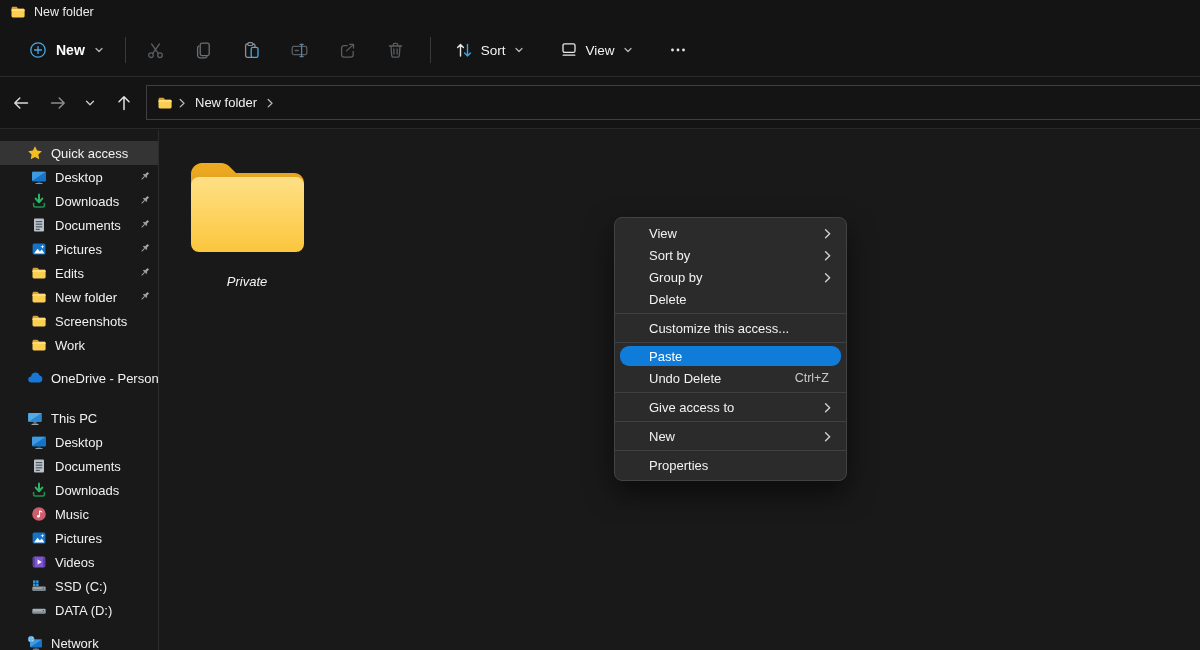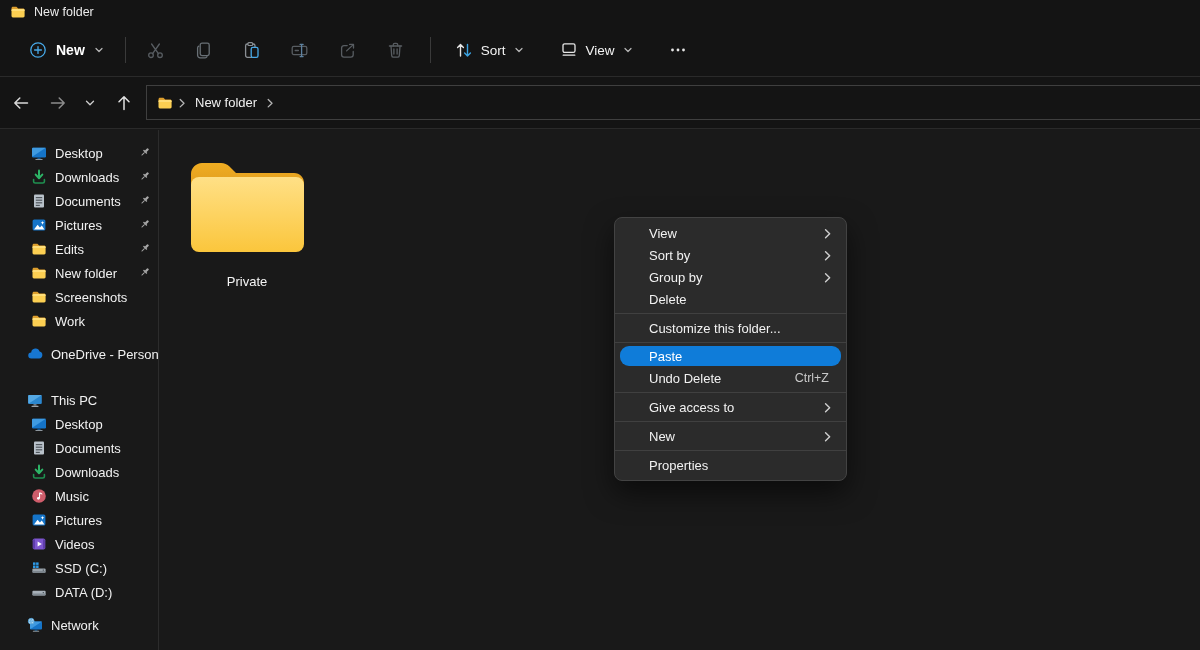--- a/index.html
+++ b/index.html
@@ -38,21 +38,21 @@
   .main { position:absolute; top:128px; left:0; right:0; bottom:0; border-top:1px solid #2a2a2a; background:#191919; }
   .sidebar { position:absolute; top:1px; left:0; bottom:0; width:159px; border-right:1px solid #2c2c2c; padding-top:11px; overflow:hidden; }
   .sb-row { height:24px; display:flex; align-items:center; gap:8px; padding-left:27px; position:relative; }
   .sb-row.child { padding-left:31px; }
   .sb-row.sel { background:#343434; }
   .sb-ico { width:16px; height:16px; flex:0 0 16px; }
   .sb-lab { font-size:13px; color:#f1f1f1; white-space:nowrap; }
   .sb-pin { position:absolute; right:7px; top:5px; }
 
   .content { position:absolute; top:1px; left:160px; right:0; bottom:0; }
-  .tile { position:absolute; left:20px; top:30px; width:134px; display:flex; flex-direction:column; align-items:center; }
+  .tile { position:absolute; left:20px; top:30px; width:134px; display:flex; flex-direction:column; align-items:center;font-style:italic; }
   .tile .lab { font-size:13px; color:#f5f5f5; margin-top:20px; }
 
   
   .ctx { position:absolute; left:614px; top:217px; width:233px; background:#2b2b2b;
          border:1px solid #434343; border-radius:8px; padding:4px 0;
          box-shadow:0 12px 28px rgba(0,0,0,.55); z-index:20; }
   .ctx-row { height:22px; display:flex; align-items:center; padding:0 12px 0 34px; font-size:13px; color:#f2f2f2; }
   .ctx-row .lab { white-space:nowrap; }
   .ctx-row .sc { margin-left:auto; color:#c9c9c9; font-size:12.5px; padding-right:5px; }
   .ctx-row .chev { margin-left:auto; display:flex; }
@@ -235,20 +235,28 @@
           <svg width="12" height="12" viewBox="0 0 12 12" fill="none" stroke="#b5b5b5" stroke-width="1.3" stroke-linecap="round" stroke-linejoin="round">
             <path d="M4.2 2.5L8 6.2l-3.8 3.7"></path>
           </svg>
         </span>
     </div>
   </div>
 </div>
 
 <div class="main">
   <div class="sidebar" id="sidebar">
+      <div class="sb-row sel">
+        <span class="sb-ico">
+          <svg width="16" height="16" viewBox="0 0 16 16">
+            <path d="M8 1.2l2.1 4.3 4.7.7-3.4 3.3.8 4.7L8 12l-4.2 2.2.8-4.7L1.2 6.2l4.7-.7z" fill="#f5bd1e"></path>
+          </svg>
+        </span>
+        <span class="sb-lab">Quick access</span>
+      </div>
       <div class="sb-row child">
         <span class="sb-ico">
           <svg width="16" height="16" viewBox="0 0 16 16">
             <rect x="1" y="2.8" width="14" height="9.6" rx="1.2" fill="#1574c8"></rect>
             <path d="M2.2 2.8h12.6L1.6 11.4A1.2 1.2 0 0 1 1 10.4V4c0-.66.54-1.2 1.2-1.2z" fill="#3f9ae0"></path>
             <rect x="6.4" y="12.4" width="3.2" height="1.6" fill="#11548f"></rect>
             <rect x="4.4" y="14" width="7.2" height="1.1" rx=".5" fill="#8d969d"></rect>
           </svg>
         </span>
         <span class="sb-lab">Desktop</span>
@@ -380,21 +388,21 @@
         <span class="sb-lab">Work</span>
       </div>
       <div class="sb-row" style="margin-top: 9px;">
         <span class="sb-ico">
           <svg width="16" height="16" viewBox="0 0 16 16">
             <path d="M4.3 12.5a3 3 0 0 1-.1-6 4.3 4.3 0 0 1 8.4-.9 3.5 3.5 0 0 1-.4 6.9z" fill="#1777d2"></path>
           </svg>
         </span>
         <span class="sb-lab">OneDrive - Personal</span>
       </div>
-      <div class="sb-row" style="margin-top: 22px;">
+      <div class="sb-row" style="margin-top: 16px;">
         <span class="sb-ico">
           <svg width="16" height="16" viewBox="0 0 16 16">
             <rect x="1.2" y="3" width="13.6" height="9" rx="1.1" fill="#2b87cf"></rect>
             <path d="M2.3 3h12.5L1.8 11.6a1.1 1.1 0 0 1-.6-1V4.1c0-.6.5-1.1 1.1-1.1z" fill="#55a9e4"></path>
             <rect x="6.5" y="12" width="3" height="1.7" fill="#6d767d"></rect>
             <rect x="4.5" y="13.7" width="7" height="1.2" rx=".5" fill="#9aa3aa"></rect>
           </svg>
         </span>
         <span class="sb-lab">This PC</span>
       </div>
@@ -548,21 +556,21 @@
         <svg width="13" height="13" viewBox="0 0 12 12" fill="none" stroke="#cfcfcf" stroke-width="1.3" stroke-linecap="round" stroke-linejoin="round">
           <path d="M4.2 2.5L8 6.2l-3.8 3.7"></path>
         </svg>
       </span>
     </div>
     <div class="ctx-row">
       <span class="lab">Delete</span>
     </div>
     <div class="ctx-sep"></div>
     <div class="ctx-row">
-      <span class="lab">Customize this folder...</span>
+      <span class="lab">Customize this access...</span>
     </div>
     <div class="ctx-sep"></div>
     <div class="ctx-row hl" style="background: rgb(15, 124, 217);">
       <span class="lab">Paste</span>
     </div>
     <div class="ctx-row">
       <span class="lab">Undo Delete</span>
       <span class="sc">Ctrl+Z</span>
     </div>
     <div class="ctx-sep"></div>

